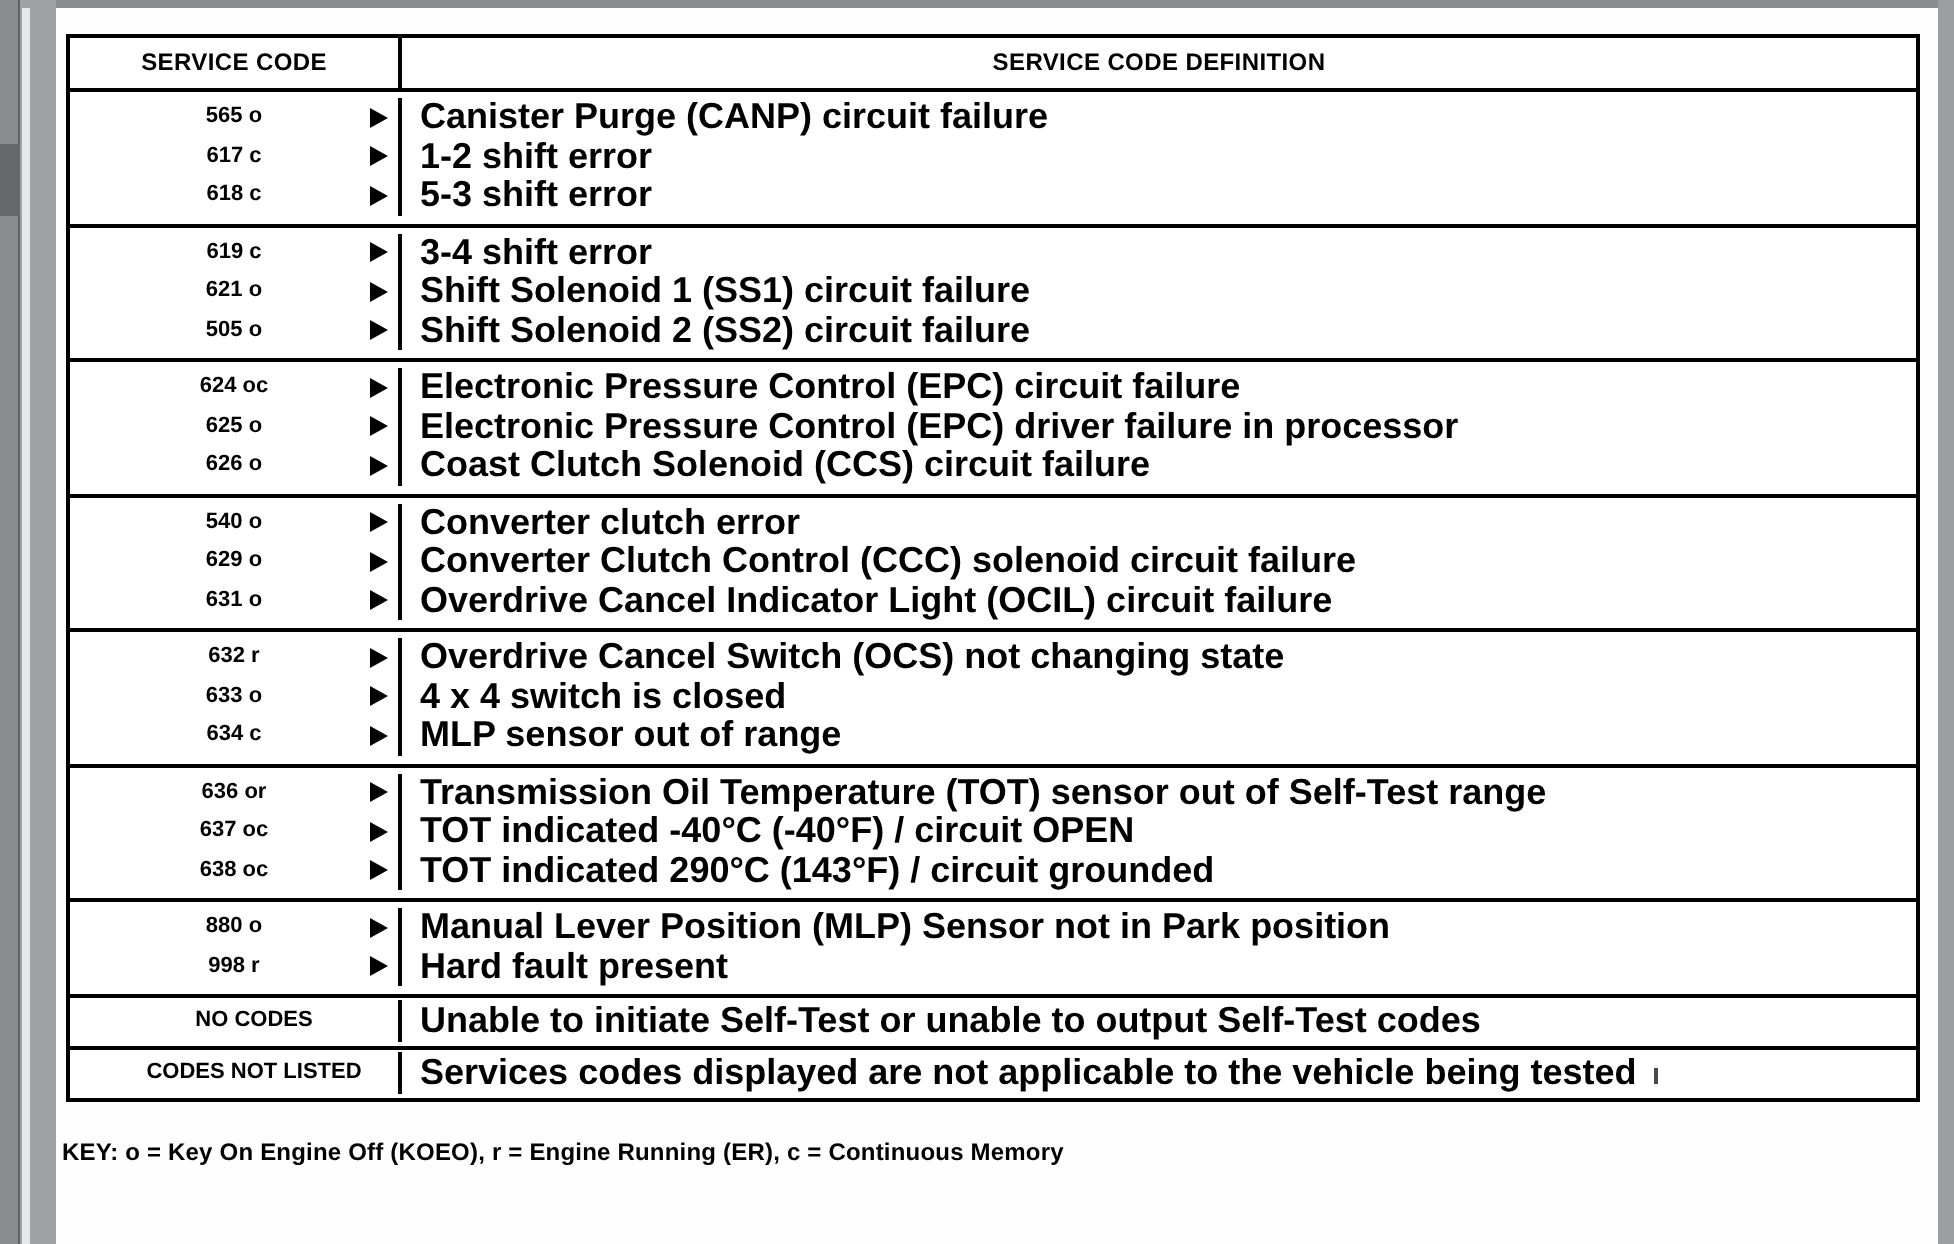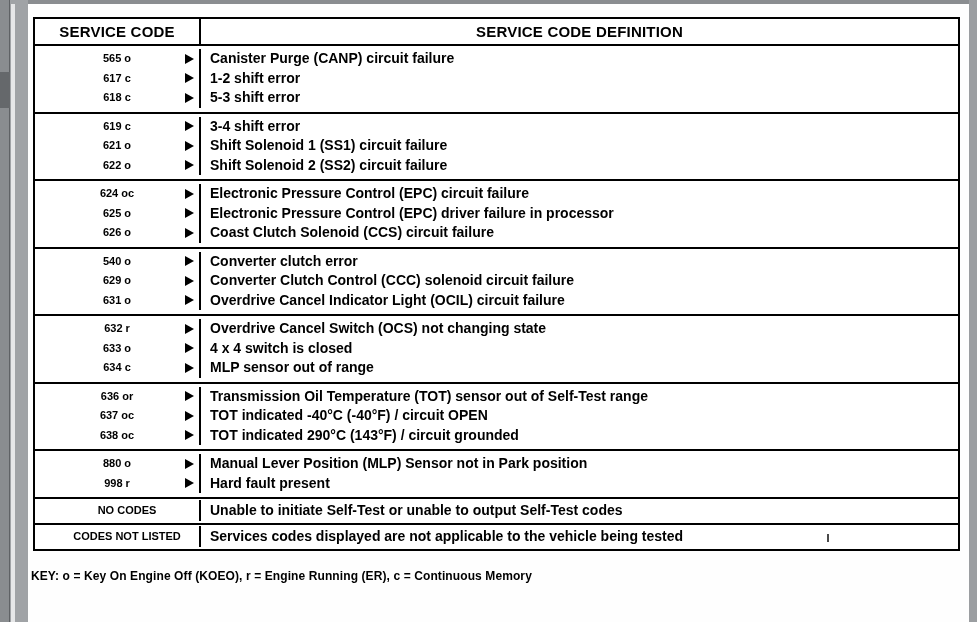--- a/index.html
+++ b/index.html
@@ -27,26 +27,26 @@
   }
   .row { display: flex; line-height: 19.5px; }
   .code-cell {
     flex: 0 0 166px; width: 166px;
     border-right: 2px solid #000;
     position: relative; text-align: center;
     font-weight: bold; font-size: 11px;
   }
   .def-cell {
     flex: 1; padding-left: 9px;
-    font-weight: bold; font-size: 14px;
+    font-weight: bold; font-size: 18px;
     white-space: nowrap; overflow: hidden;
   }
   .header-row { line-height: 25px; }
   .header-row .code-cell, .header-row .def-cell {
-    font-size: 15px; text-align: center; padding-left: 0; letter-spacing: 0.2px;
+    font-size: 12px; text-align: center; padding-left: 0; letter-spacing: 0.2px;
   }
   .group { border-top: 2px solid #000; padding: 3px 0 4px; }
   .arrow {
     position: absolute; right: 5px; top: 50%; margin-top: -5px;
     width: 0; height: 0;
     border-left: 9px solid #000;
     border-top: 5px solid transparent;
     border-bottom: 5px solid transparent;
   }
   .special-row { display: flex; line-height: 21px; border-top: 2px solid #000; padding: 1px 0 2px; }
@@ -90,21 +90,21 @@
         <div class="group">
           <div class="row">
             <div class="code-cell"><span>619 c</span><span class="arrow"></span></div>
             <div class="def-cell">3-4 shift error</div>
           </div>
           <div class="row">
             <div class="code-cell"><span>621 o</span><span class="arrow"></span></div>
             <div class="def-cell">Shift Solenoid 1 (SS1) circuit failure</div>
           </div>
           <div class="row">
-            <div class="code-cell"><span>622 o</span><span class="arrow"></span></div>
+            <div class="code-cell"><span>505 o</span><span class="arrow"></span></div>
             <div class="def-cell">Shift Solenoid 2 (SS2) circuit failure</div>
           </div>
         </div>
         <div class="group">
           <div class="row">
             <div class="code-cell"><span>624 oc</span><span class="arrow"></span></div>
             <div class="def-cell">Electronic Pressure Control (EPC) circuit failure</div>
           </div>
           <div class="row">
             <div class="code-cell"><span>625 o</span><span class="arrow"></span></div>

